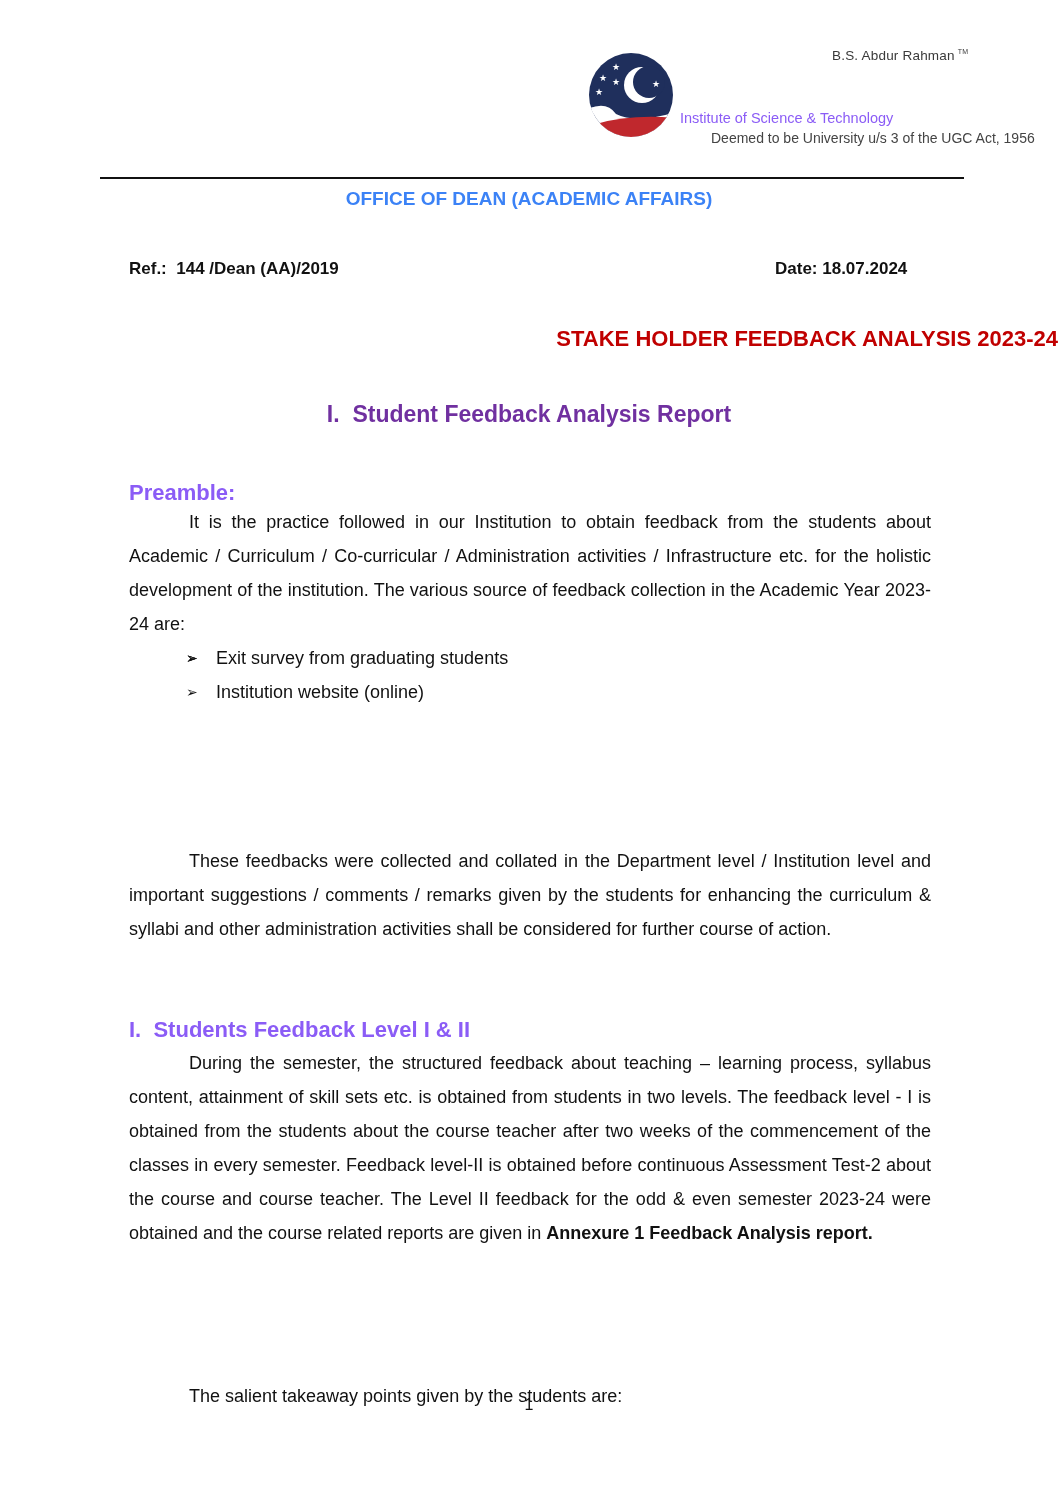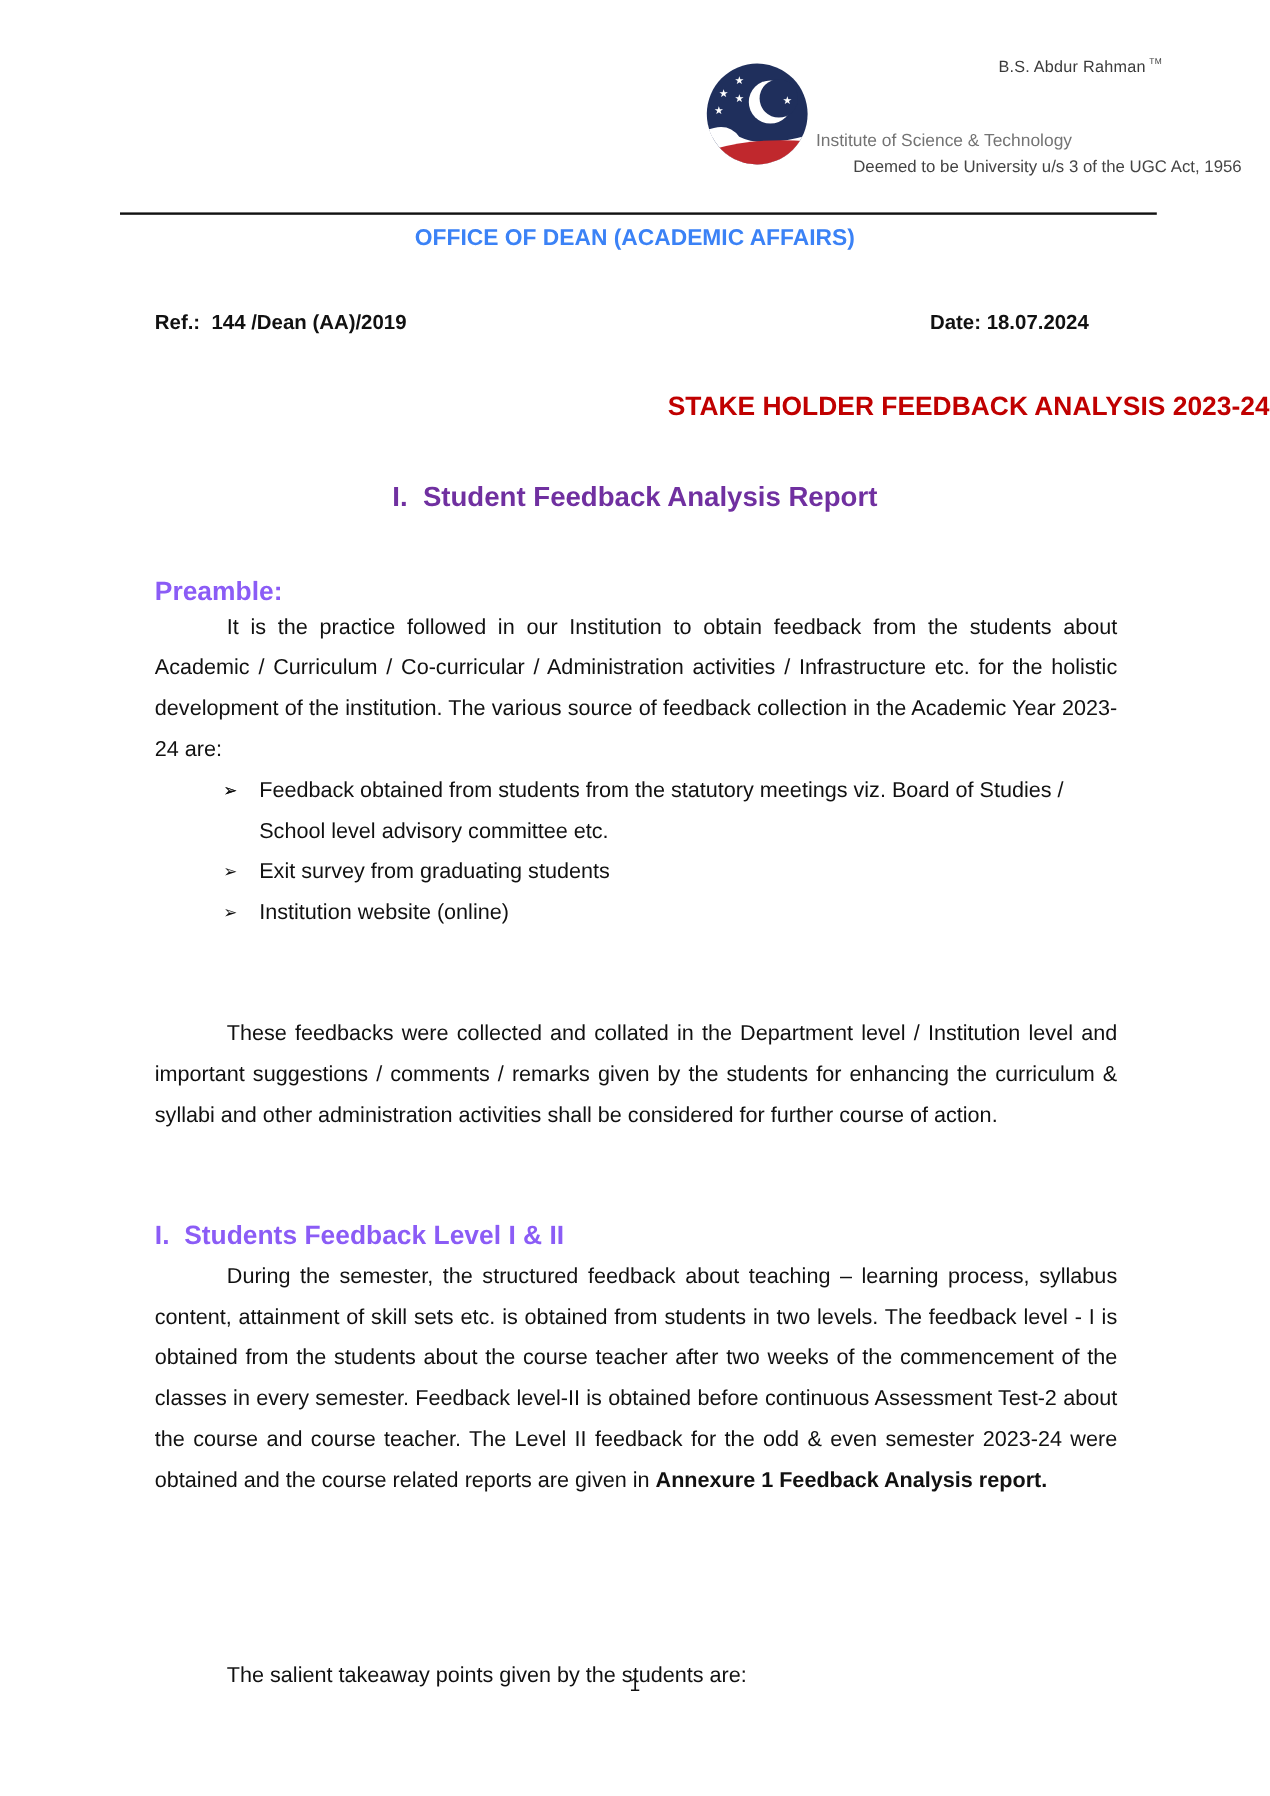--- a/index.html
+++ b/index.html
@@ -6,21 +6,21 @@
   body { width: 1058px; height: 1497px; position: relative; overflow: hidden;
          font-family: "Liberation Sans", sans-serif; color: #111; }
   .abs { position: absolute; }
 
   
   .logo { left: 586px; top: 46px; width: 340px; height: 100px; }
   .logo-emblem { position: absolute; left: 0; top: 6px; width: 90px; height: 86px; }
   .logo-top { position: absolute; left: 246px; top: 2px; font-size: 13.5px; color: #3a3a3a; letter-spacing: 0.2px; white-space: nowrap; }
   .logo-tm { font-size: 7px; vertical-align: top; margin-left: 3px; }
   .logo-name { position: absolute; left: 92px; top: 8px; font-size: 56px; font-weight: bold; color: #1f2f5c; letter-spacing: -0.5px; line-height: 1; }
-  .logo-sub { position: absolute; left: 94px; top: 64px; font-size: 14.5px; color: #737373; white-space: nowrap; text-align: center; }
+  .logo-sub { position: absolute; left: 94px; top: 64px; font-size: 14.5px; color: #8b5cf6; white-space: nowrap; text-align: center; }
   .logo-deemed { position: absolute; left: 125px; top: 84px; font-size: 14px; color: #444; white-space: nowrap; }
 
   .rule { left: 100px; top: 177px; width: 864px; height: 0; border-top: 2px solid #111; }
 
   .office { left: 0; width: 1058px; top: 188px; text-align: center; font-size: 19px; font-weight: bold; color: #3b82f6; }
   .ref { left: 129px; top: 259px; font-size: 17px; font-weight: bold; white-space: pre; }
   .date { left: 775px; top: 259px; font-size: 17px; font-weight: bold; }
   .main-title { left: 0; width: 1058px; top: 326px; text-align: right; font-size: 22px; font-weight: bold; color: #c00000; }
   .sub-title { left: 0; width: 1058px; top: 401px; text-align: center; font-size: 23px; font-weight: bold; color: #7030a0; white-space: pre; }
 
@@ -74,21 +74,21 @@
 
 <div class="abs main-title">STAKE HOLDER FEEDBACK ANALYSIS 2023-24</div>
 <div class="abs sub-title">I.  Student Feedback Analysis Report</div>
 
 <div class="abs heading" style="top:480px;">Preamble:</div>
 
 <div class="abs para" style="top:505px;"><span class="indent"></span><span>It is the practice followed in our Institution to obtain feedback from the students about Academic / Curriculum / Co-curricular / Administration activities / Infrastructure etc. for the holistic development of the institution. The various source of feedback collection in the Academic Year 2023-24 are:</span></div>
 
 <ul class="abs bullets" style="top:641px;">
   <li><span class="arrow">➢</span></li>
-  <li><span class="arrow">➢</span><span>Feedback obtained from students from the statutory meetings viz. Board of Studies / School level advisory committee etc.</span></li>
+  <li><span class="arrow">➢</span></li>
   <li><span class="arrow">➢</span><span>Exit survey from graduating students</span></li>
   <li><span class="arrow">➢</span><span>Institution website (online)</span></li>
 </ul>
 
 <div class="abs para" style="top:844px;"><span class="indent"></span><span>These feedbacks were collected and collated in the Department level / Institution level and important suggestions / comments / remarks given by the students for enhancing the curriculum &amp; syllabi and other administration activities shall be considered for further course of action.</span></div>
 
 <div class="abs heading" style="top:1017px;">I.  Students Feedback Level I &amp; II</div>
 
 <div class="abs para" style="top:1046px;"><span class="indent"></span><span>During the semester, the structured feedback about teaching – learning process, syllabus content, attainment of skill sets etc. is obtained from students in two levels. The feedback level - I is obtained from the students about the course teacher after two weeks of the commencement of the classes in every semester. Feedback level-II is obtained before continuous Assessment Test-2 about the course and course teacher. The Level II feedback for the odd &amp; even semester 2023-24 were obtained and the course related reports are given in </span><b>Annexure 1 Feedback Analysis report.</b></div>
 

